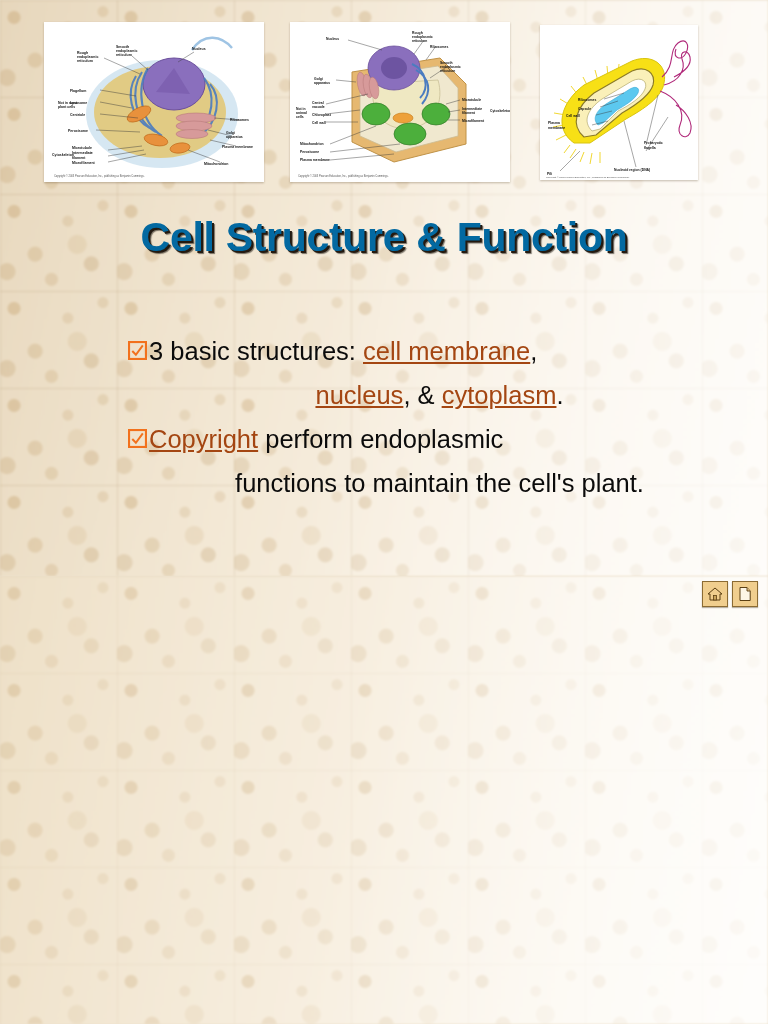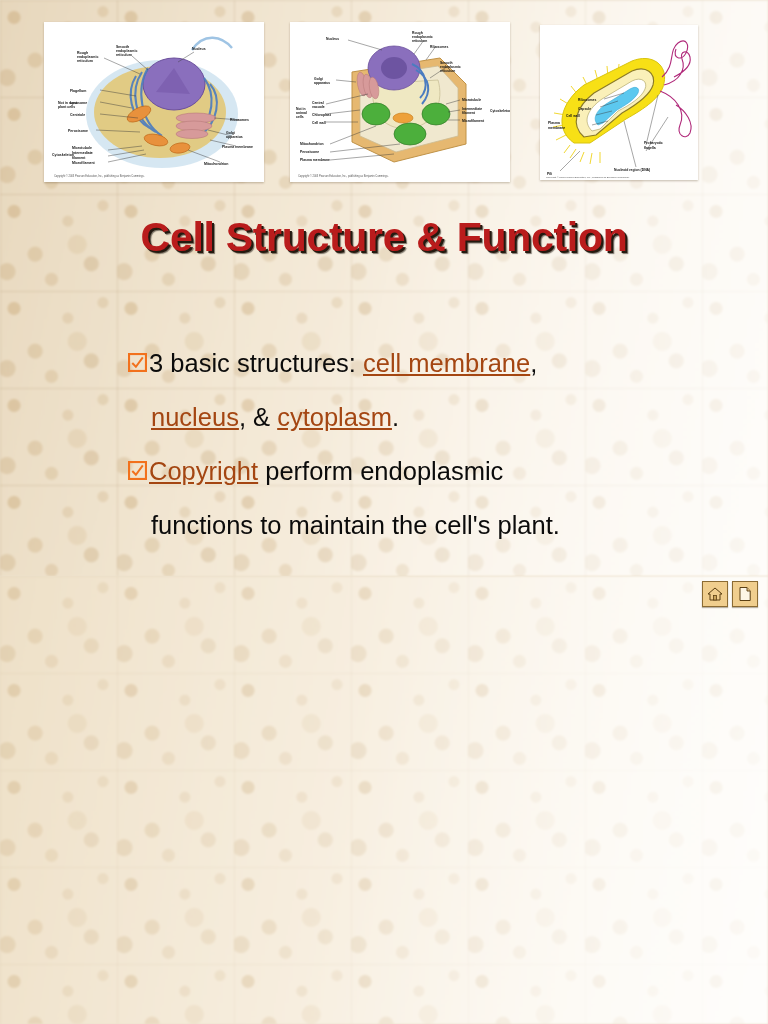--- a/index.html
+++ b/index.html
@@ -53,36 +53,35 @@
     position:absolute;background:#ffffff;
     box-shadow:0 1px 2px rgba(90,70,40,.35);
     overflow:hidden;
   }
   .thumb svg{display:block;width:100%;height:100%;}
 
   .deck-title{
     position:absolute;left:0;right:0;top:214px;
     text-align:center;
     font-size:41px;font-weight:bold;
-    color:#b91c1c;letter-spacing:-.3px;
+    color:#0369a1;letter-spacing:-.3px;
     text-shadow:2px 2px 0 #241a10, 3px 3px 1px rgba(20,14,8,.55);
     white-space:nowrap;
   }
 
   .bullets{position:absolute;left:128px;top:330px;width:600px;}
   .bline{
     display:flex;align-items:flex-start;
     font-size:25.5px;color:#0b0b0b;line-height:42px;
     margin-bottom:2px;
-    margin-top:12px;
   }
   .bline .cbx{flex:0 0 auto;margin-right:2px;line-height:42px;}
   .cbx svg{display:block;width:19px;height:19px;margin-top:11px;}
   .bline .btxt{flex:1 1 auto;}
-  .sub{margin-left:23px;}
+  .sub{margin-left:23px;text-align:center;}
   .kw{color:#A44612;text-decoration:underline;text-underline-offset:2px;}
 
   
   #slide2{position:absolute;left:0;top:576px;width:768px;height:448px;overflow:hidden;}
   #slide2 .bgtex{top:0;height:448px;
     background-image:
       radial-gradient(circle at 12% 18%, rgba(206,176,130,.40) 0 6px, rgba(0,0,0,0) 7px),
       radial-gradient(circle at 30% 62%, rgba(206,176,130,.30) 0 7px, rgba(0,0,0,0) 8px),
       radial-gradient(circle at 58% 28%, rgba(210,182,140,.26) 0 5px, rgba(0,0,0,0) 6px),
       radial-gradient(circle at 78% 72%, rgba(200,170,124,.24) 0 7px, rgba(0,0,0,0) 8px),

